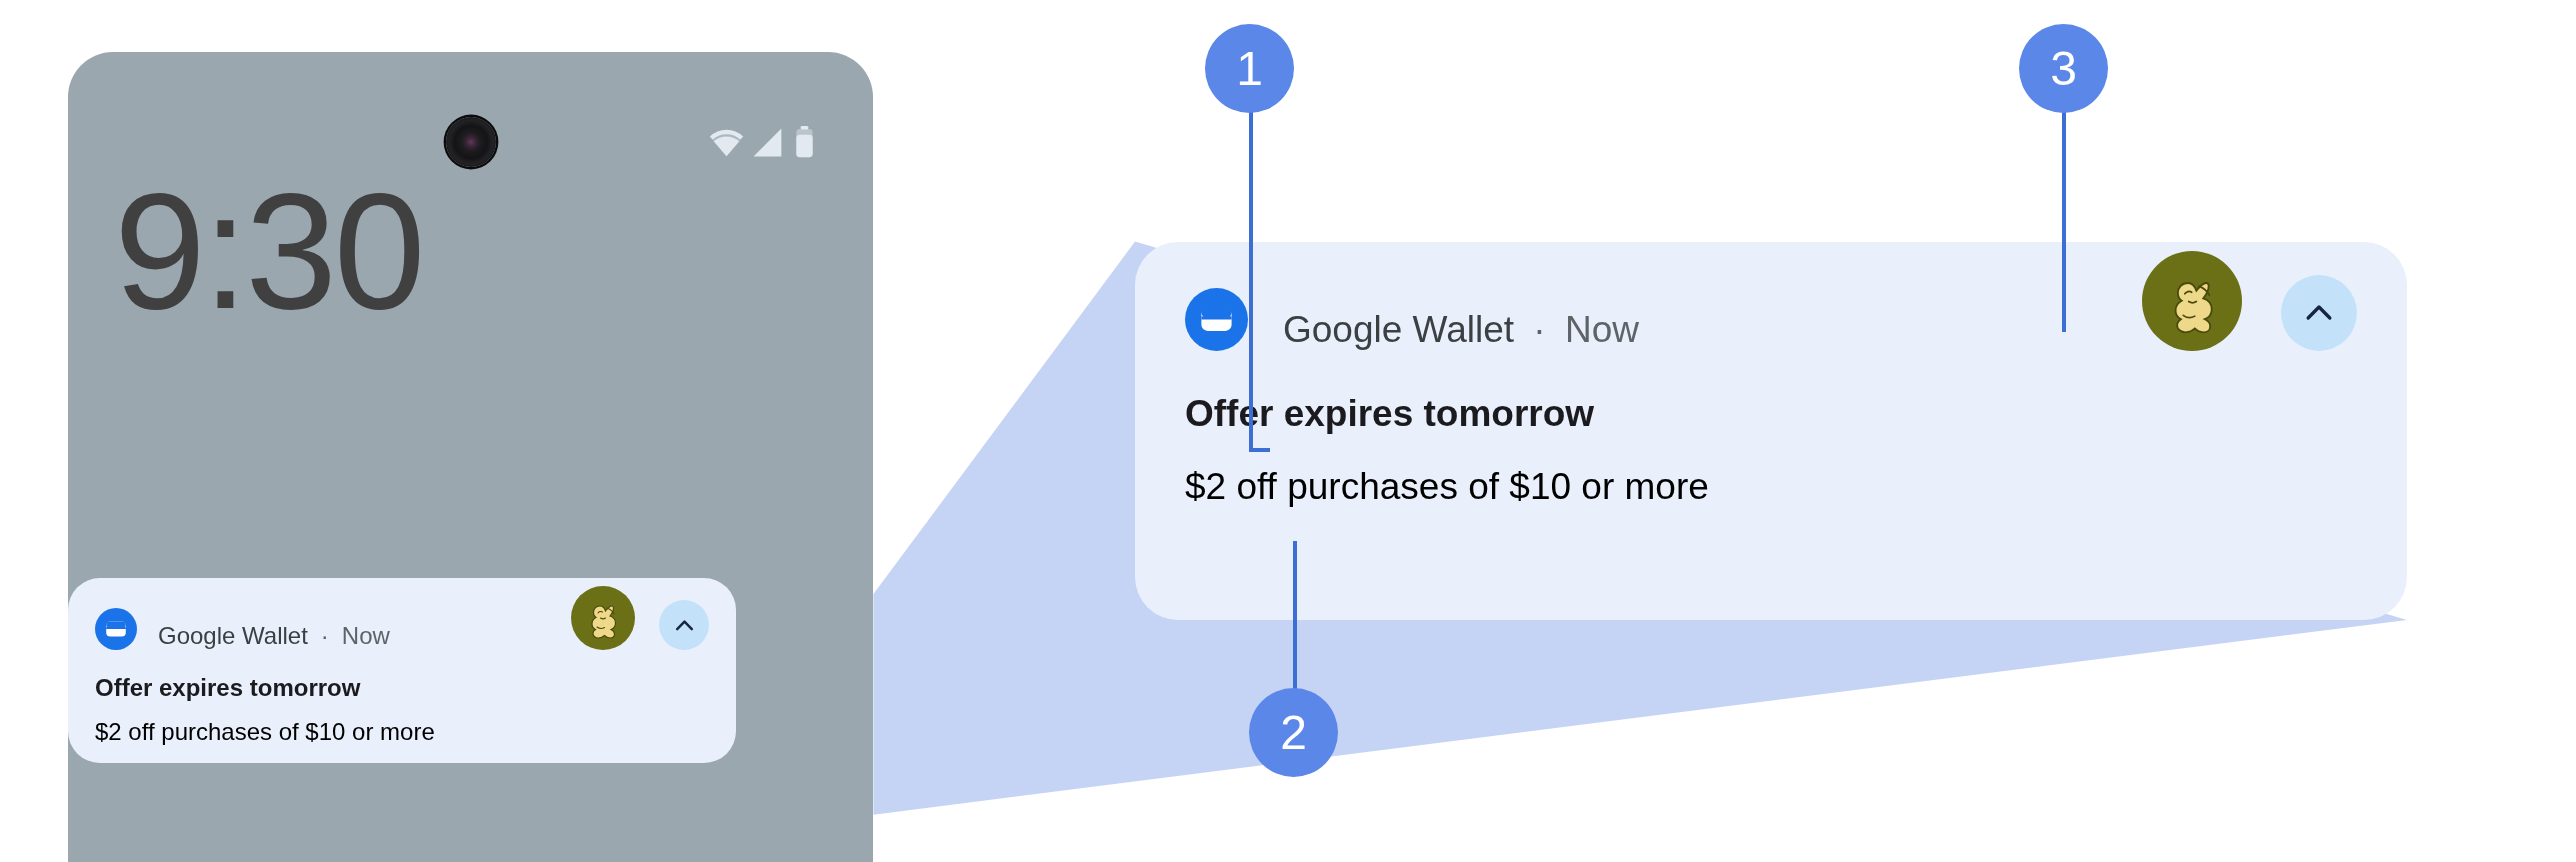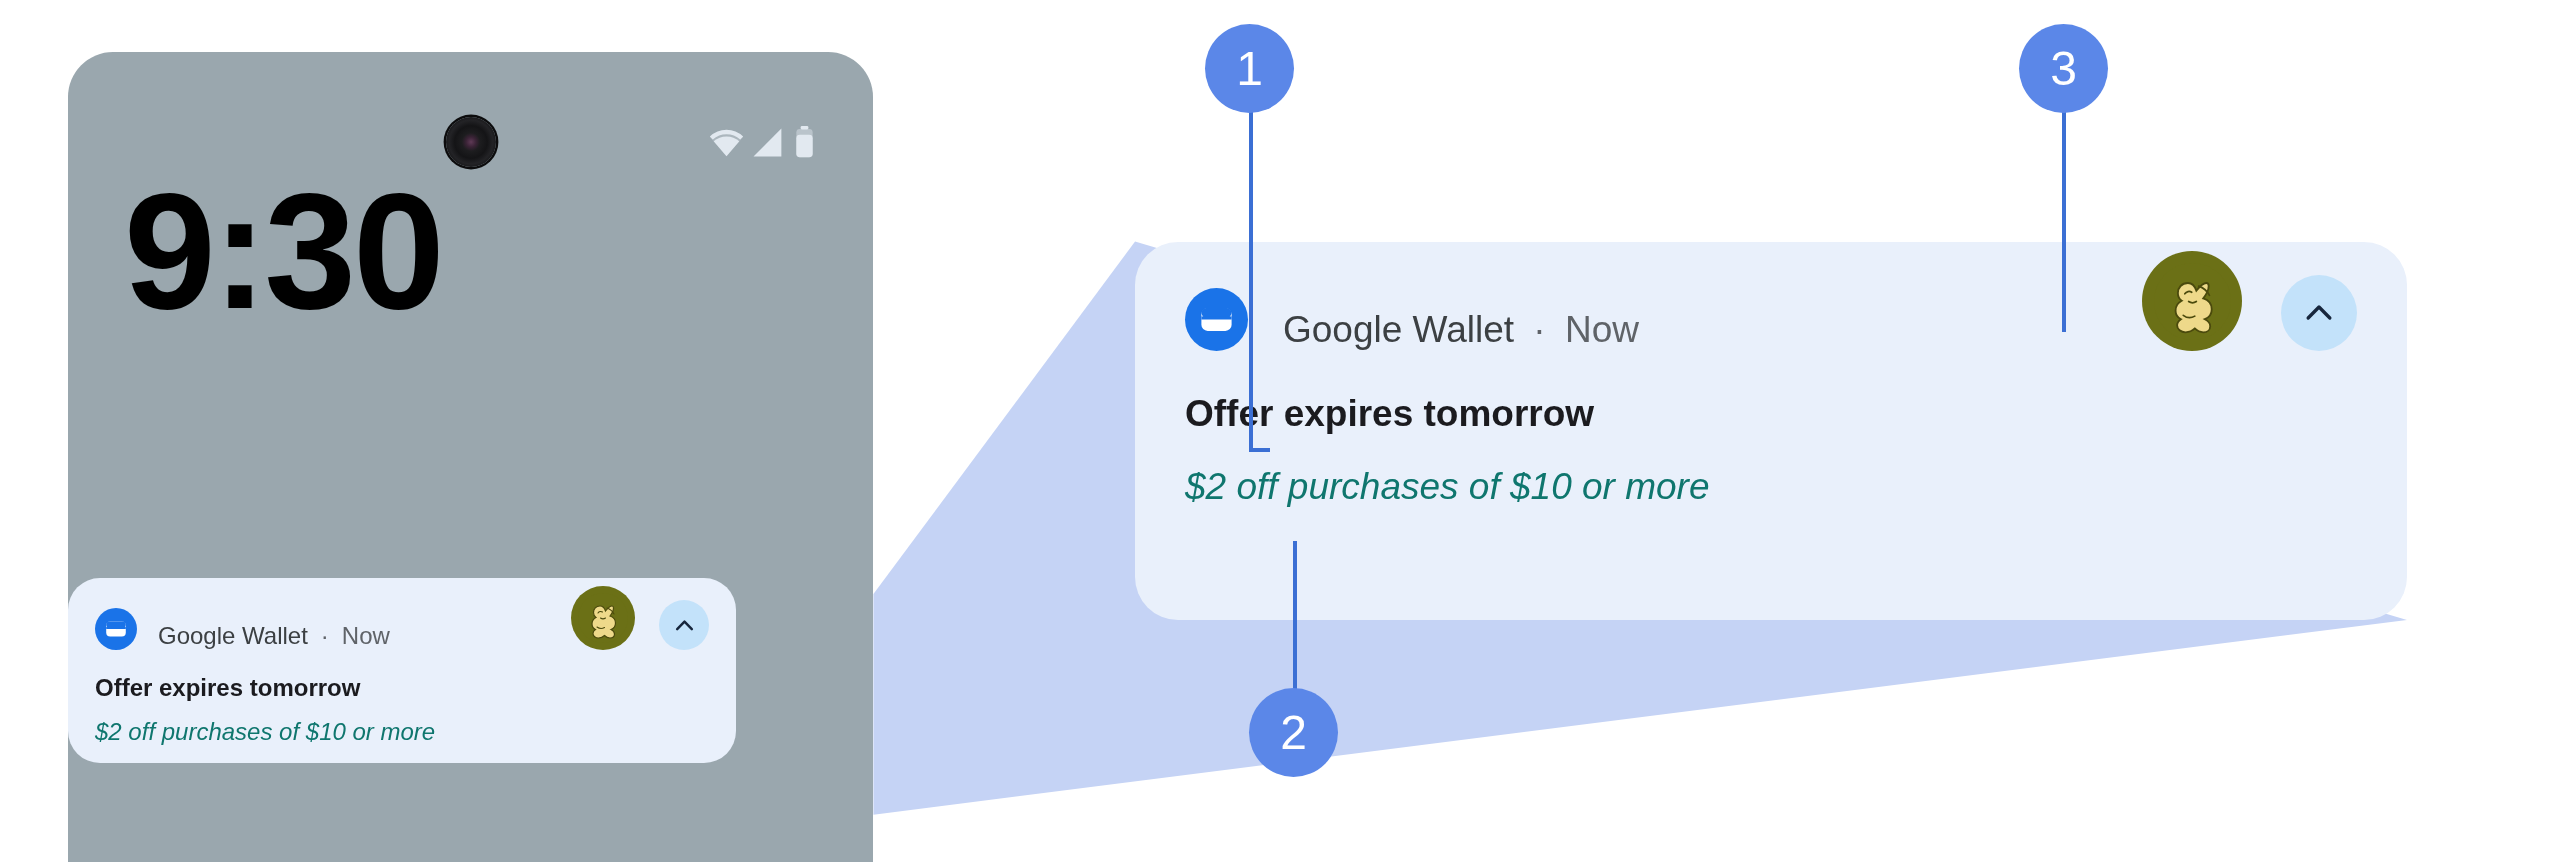--- a/index.html
+++ b/index.html
@@ -40,25 +40,25 @@
        #232326 62%, #111112 80%, #2b2b2e 100%);
     box-shadow: 0 0 0 2.4px #0c0c0d;
   }
   .status-icons {
     position: absolute; right: 58px; top: 74px;
     display: flex; align-items: center; gap: 8px;
   }
   .status-icons svg { display: block; }
 
   .clock {
-    position: absolute; left: 56px; top: 105px;
+    position: absolute; left: 46px; top: 105px;
     font-size: 165px;
-    font-weight: 700;
+    font-weight: 400;
     letter-spacing: -3.2px;
-    color: #000000;
+    color: #404040;
     line-height: 1.15;
     font-family: "Liberation Sans", sans-serif;
   }
 
   
   .notif {
     background: #e9f0fb;
     position: absolute;
   }
   .notif-header { display: flex; align-items: flex-end; }
@@ -66,21 +66,21 @@
     background: #1a73e8;
     border-radius: 50%;
     display: flex; align-items: center; justify-content: center;
     flex: none;
   }
   .app-badge svg { display: block; }
   .notif-app-name { color: #3c4043; white-space: nowrap; }
   .notif-sep { color: #5f6368; }
   .notif-time { color: #5f6368; white-space: nowrap; }
   .notif-title { color: #1b1b1f; font-weight: bold; white-space: nowrap; }
-  .notif-body  { color: #0f766e; white-space: nowrap; font-style: italic; }
+  .notif-body  { color: #000000; white-space: nowrap; }
   .avatar {
     border-radius: 50%;
     background: #6b7016;
     flex: none;
     display: flex; align-items: center; justify-content: center;
     overflow: hidden;
   }
   .chev-btn {
     border-radius: 50%;
     background: #c3e2fa;

